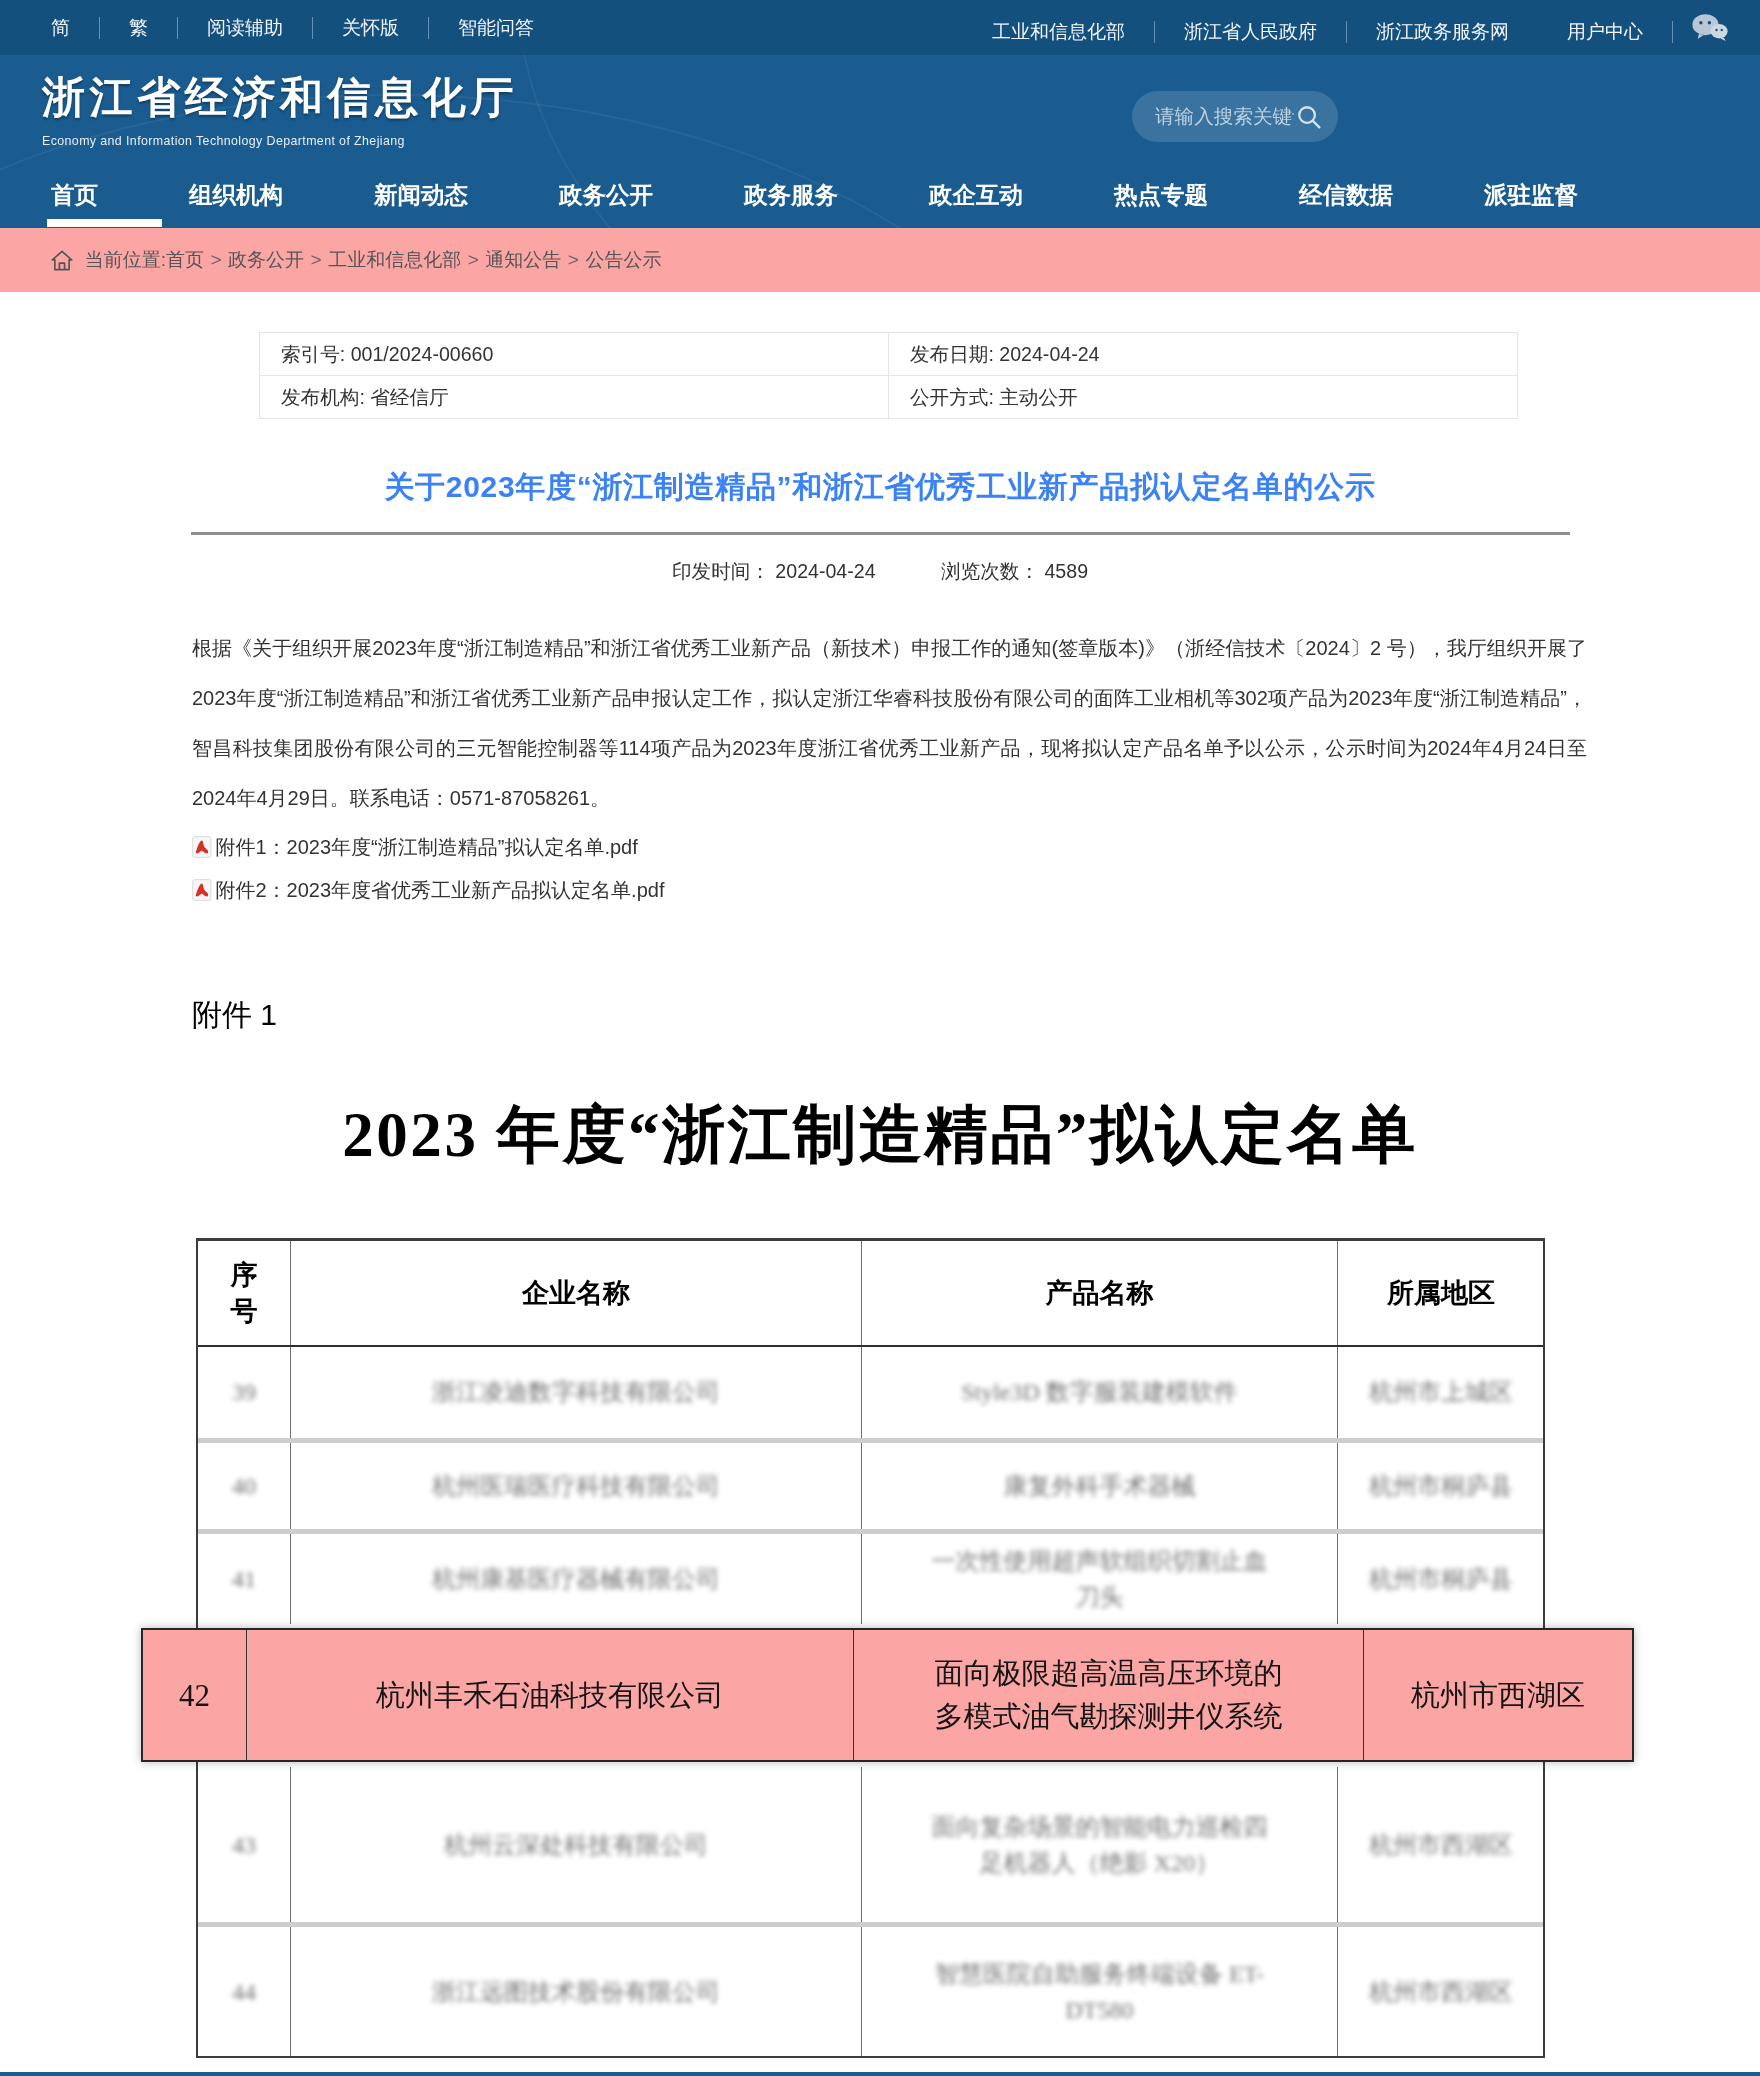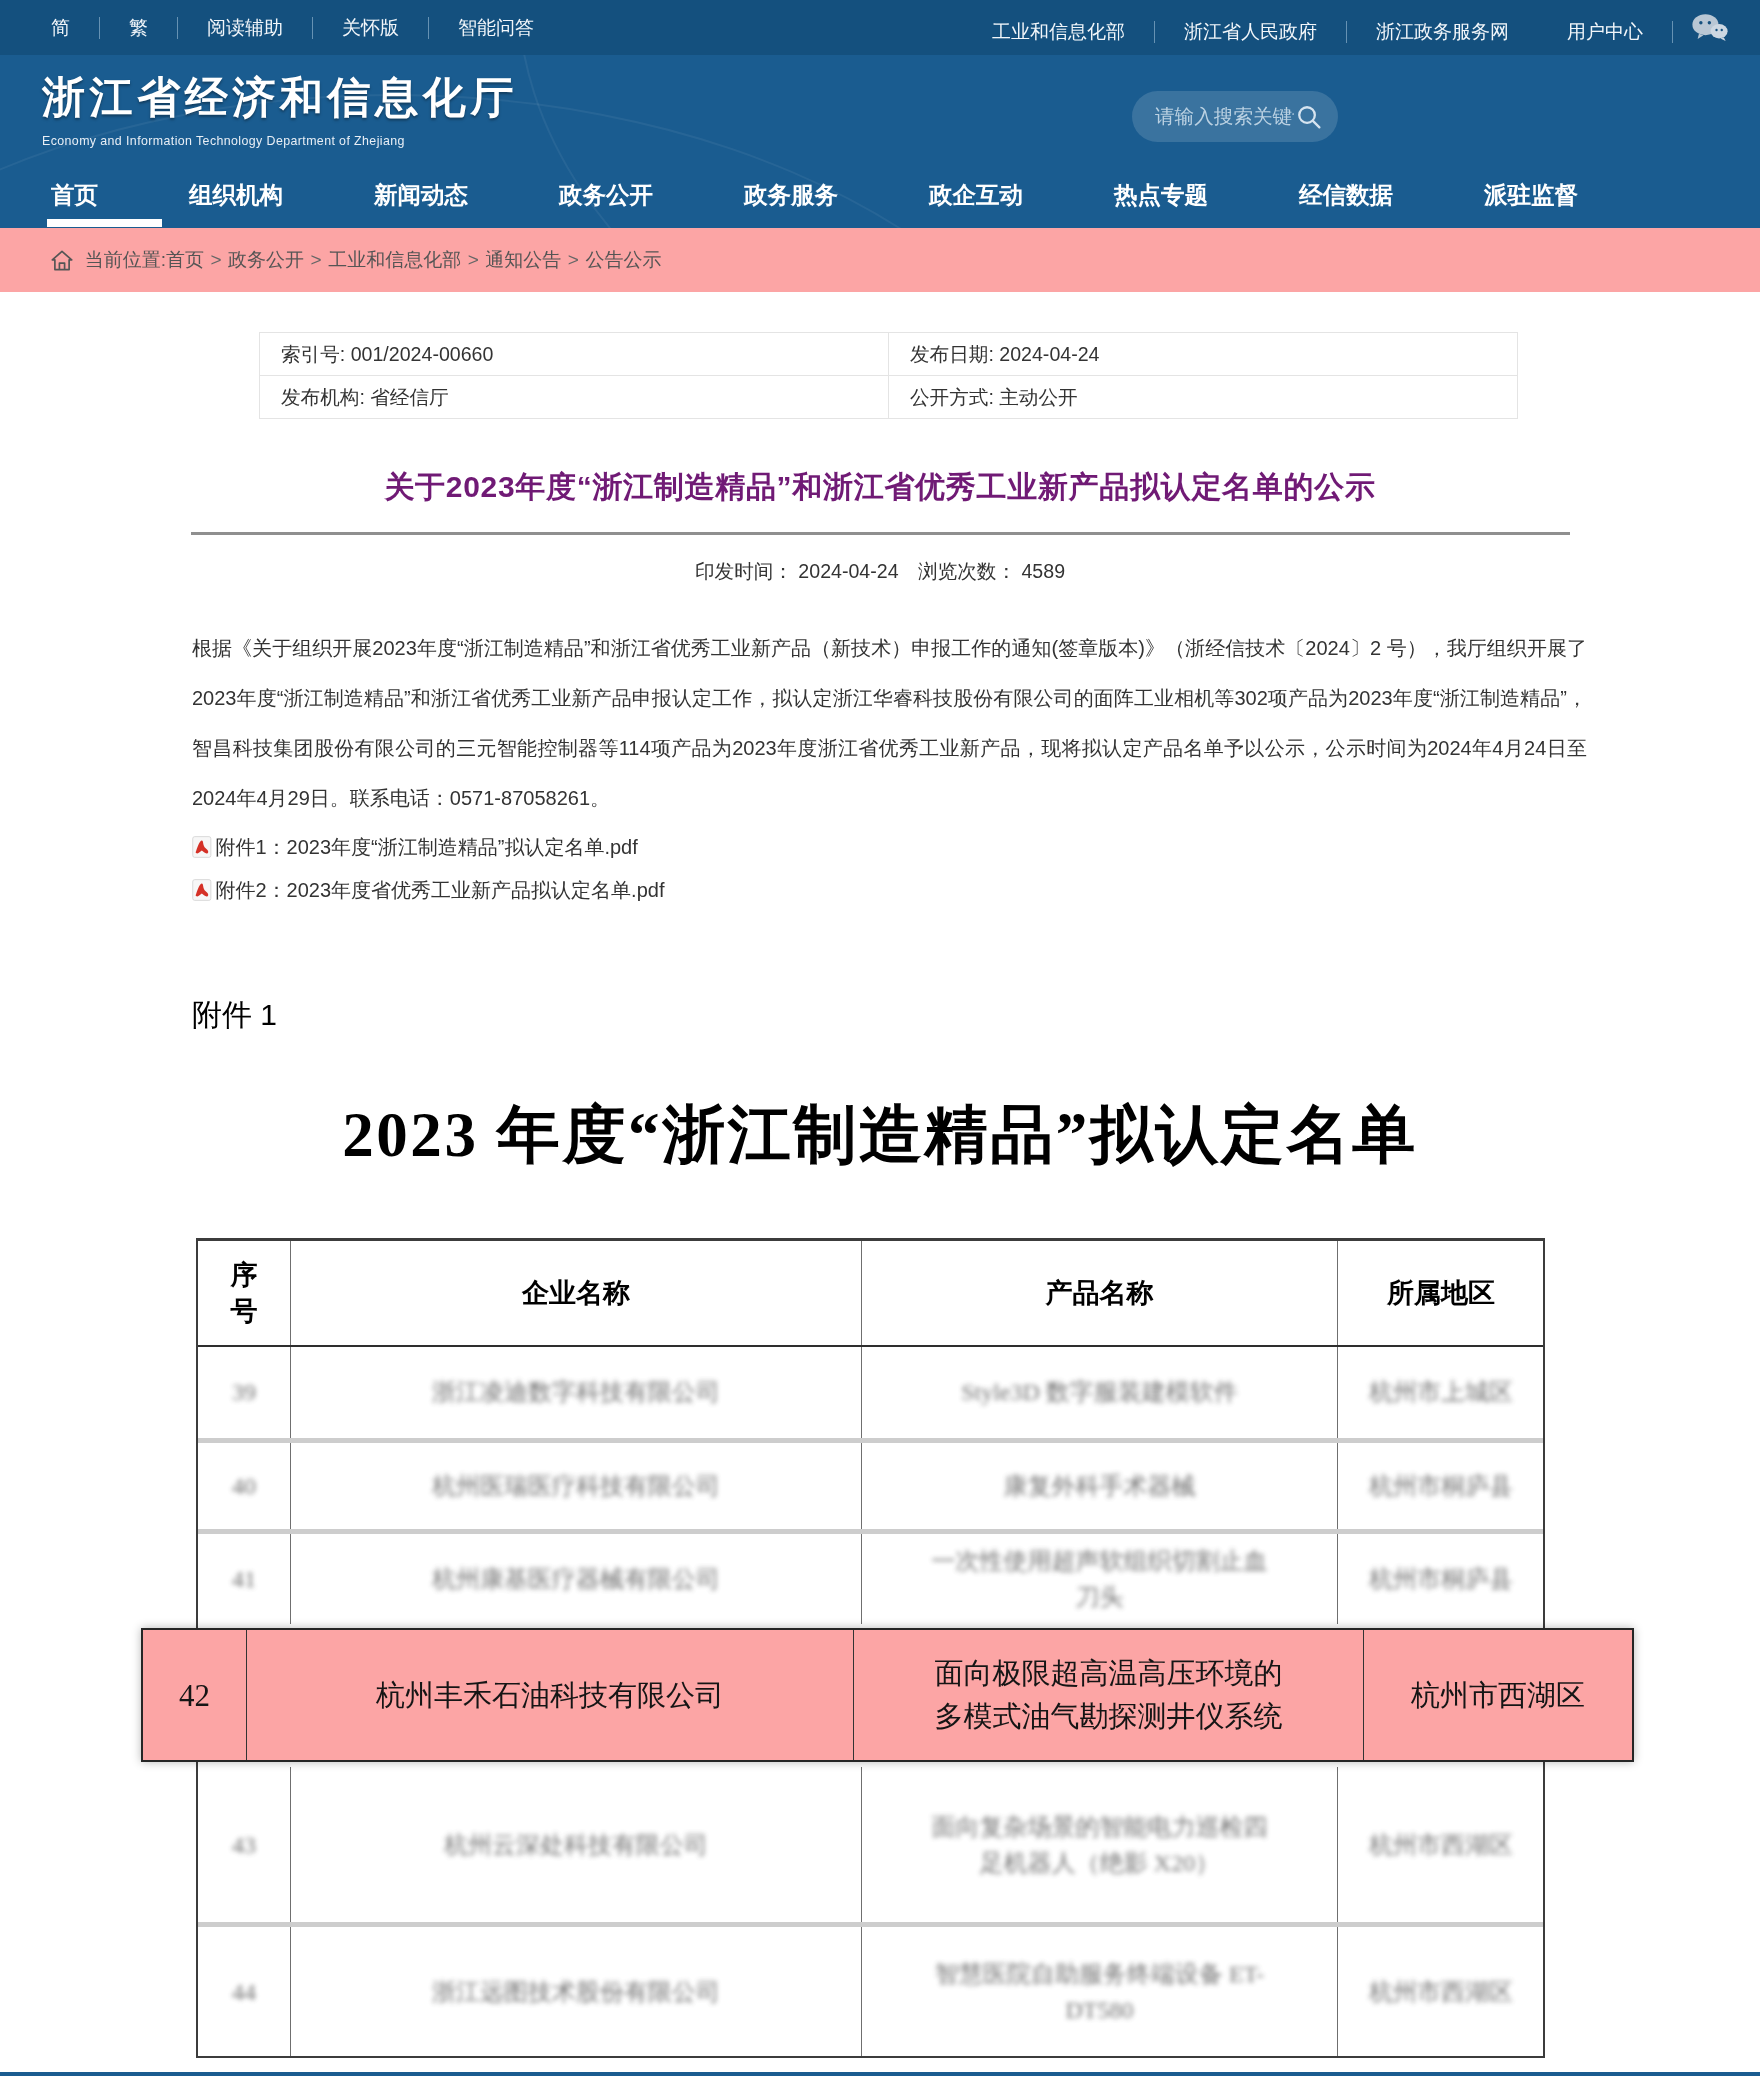--- a/index.html
+++ b/index.html
@@ -43,24 +43,24 @@
   .crumb-prefix{color:#555;}
 
   
   .content{position:relative;background:#fff;border-radius:16px;}
   .doc-meta{width:1257px;margin:40px 0 0 259px;border:0.7px solid #e4e4e4;border-collapse:collapse;}
   .doc-meta .dm-row{display:flex;}
   .doc-meta .dm-row + .dm-row{border-top:0.7px solid #e4e4e4;}
   .dm-cell{width:628px;box-sizing:border-box;padding:0 0 0 21px;height:42px;line-height:42px;font-size:19.6px;color:#333;}
   .dm-cell + .dm-cell{border-left:0.7px solid #e4e4e4;}
 
-  .article-title{margin-top:48px;text-align:center;font-size:30px;font-weight:bold;color:#701a75;letter-spacing:0.7px;}
+  .article-title{margin-top:48px;text-align:center;font-size:30px;font-weight:bold;color:#3b82f6;letter-spacing:0.7px;}
   .title-rule{width:1379px;height:3.3px;background:#8f8f8f;margin:23.5px auto 0 auto;}
   .article-meta{margin-top:23.5px;text-align:center;font-size:19.6px;color:#333;}
-  .article-meta .m-item{display:inline-block;margin:0 7px;}
+  .article-meta .m-item{display:inline-block;margin:0 30px;}
 
   .article-body{width:1395px;margin:38px 0 0 192px;font-size:20px;color:#333;line-height:50px;text-align:justify;}
 
   .attachments{margin:2.6px 0 0 192px;}
   .attach-row{display:flex;align-items:center;height:43px;}
   .pdf-icon{width:19.6px;height:22px;margin-right:3.9px;flex:0 0 auto;}
   .attach-link{font-size:20px;color:#333;text-decoration:none;cursor:pointer;}
 
   .annex-label{margin:83px 0 0 192px;font-size:30px;color:#000;}
   .annex-doc-title{margin-top:56px;text-align:center;font-size:63px;font-weight:bold;color:#000;font-family:"Liberation Serif","DejaVu Serif",serif;letter-spacing:2.6px;}

